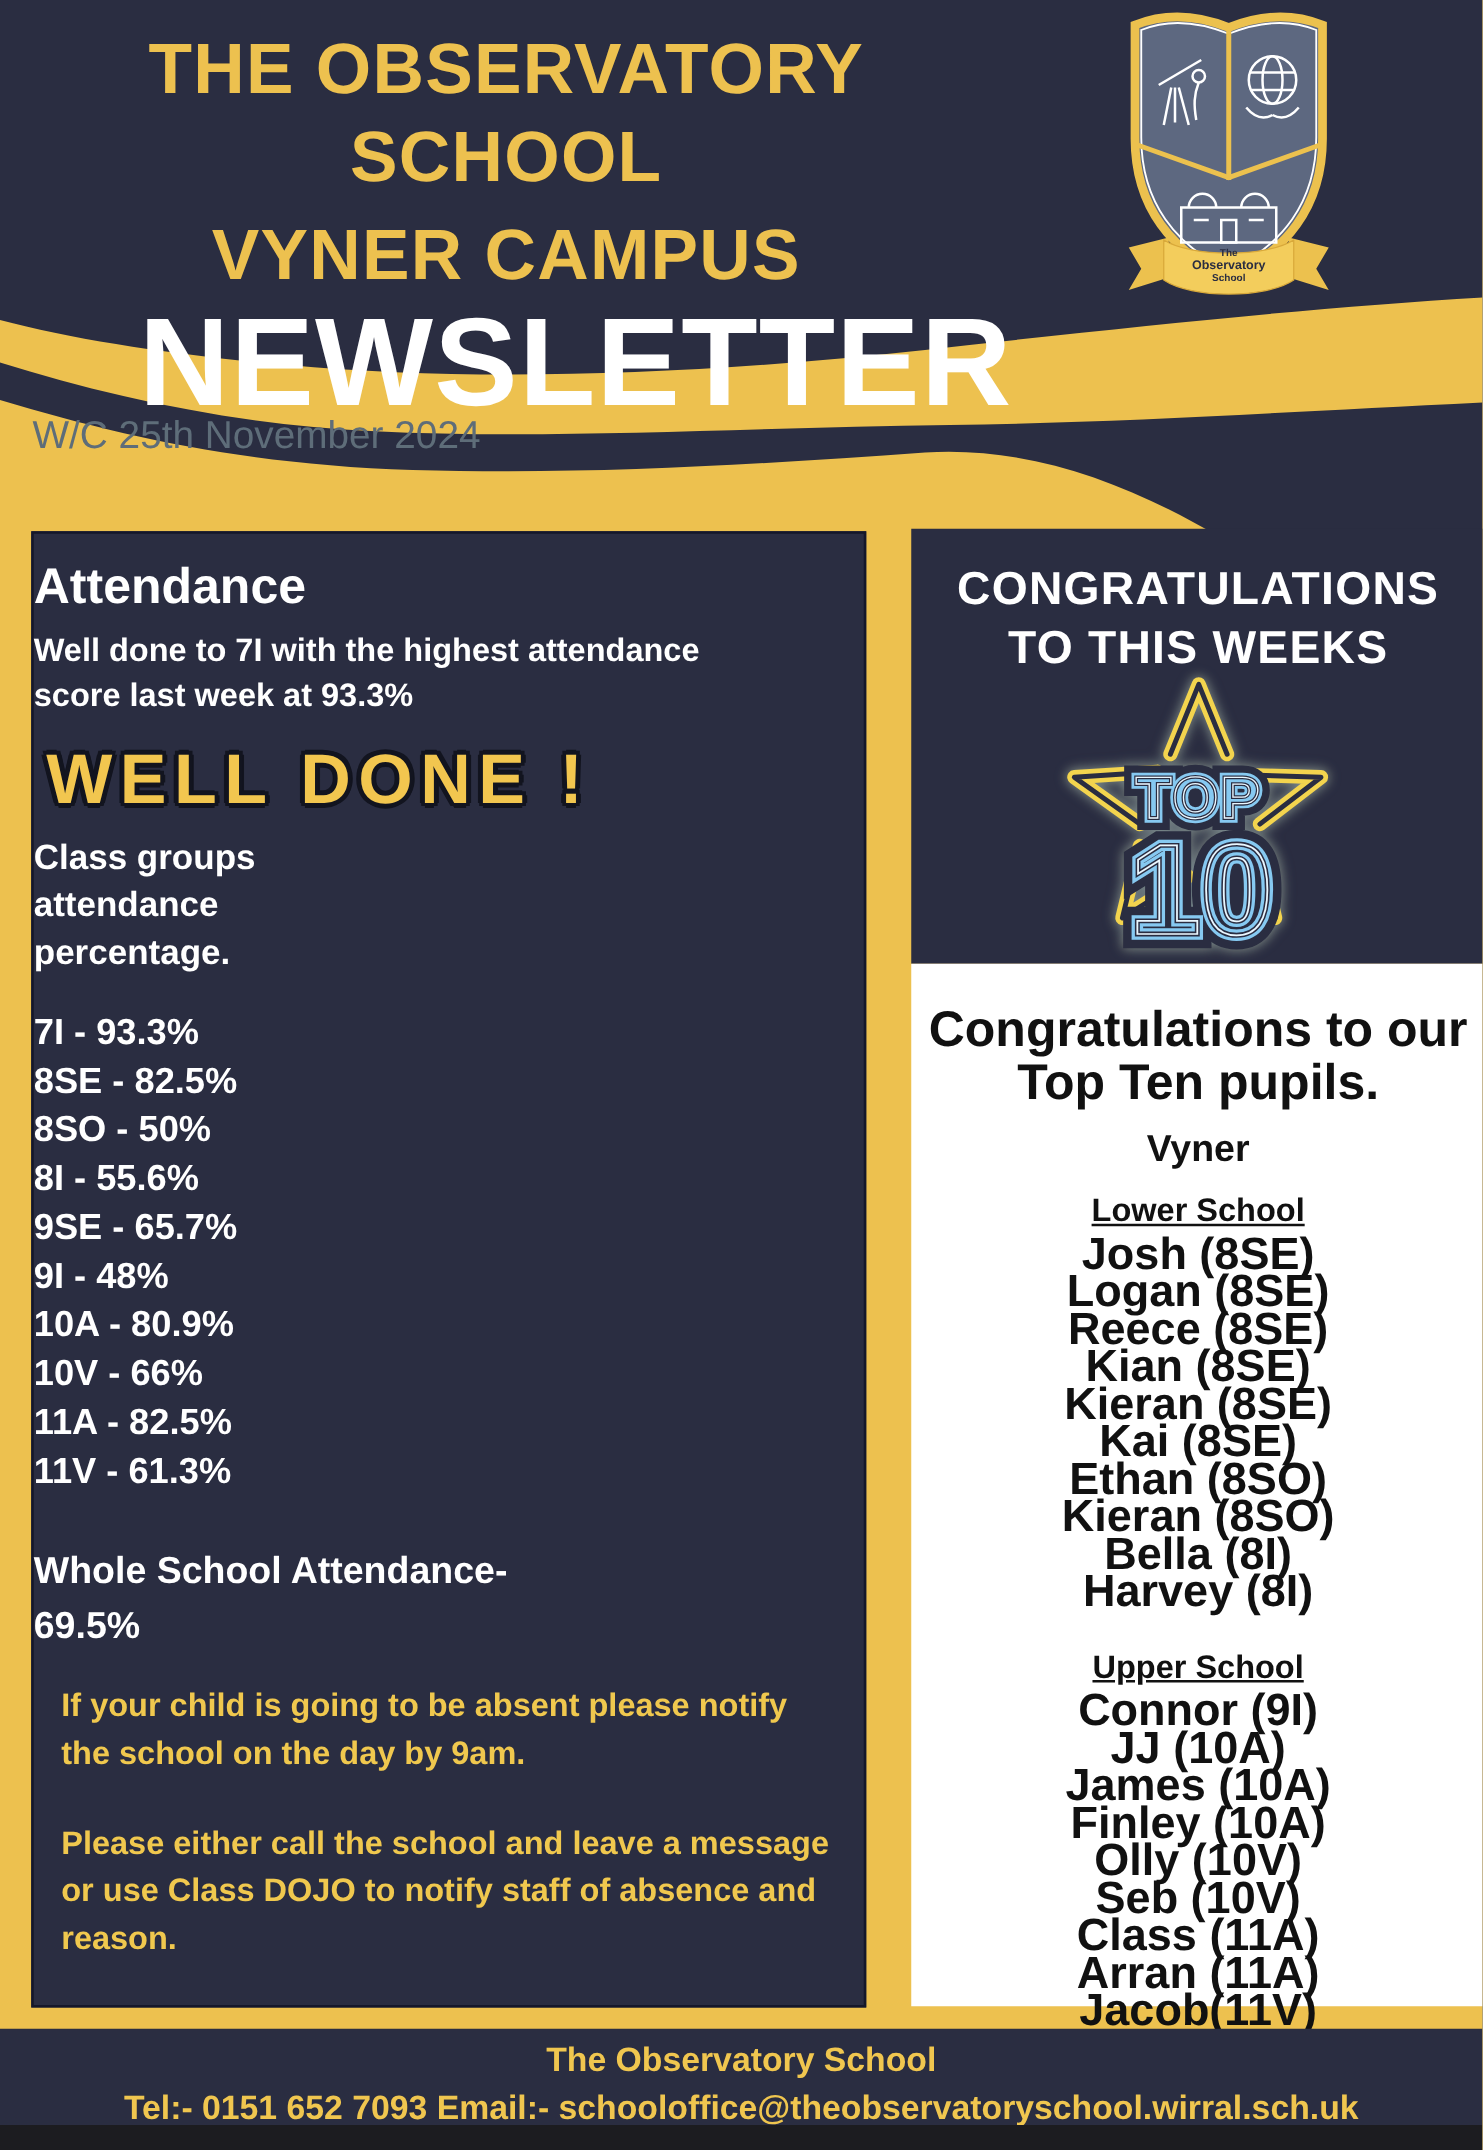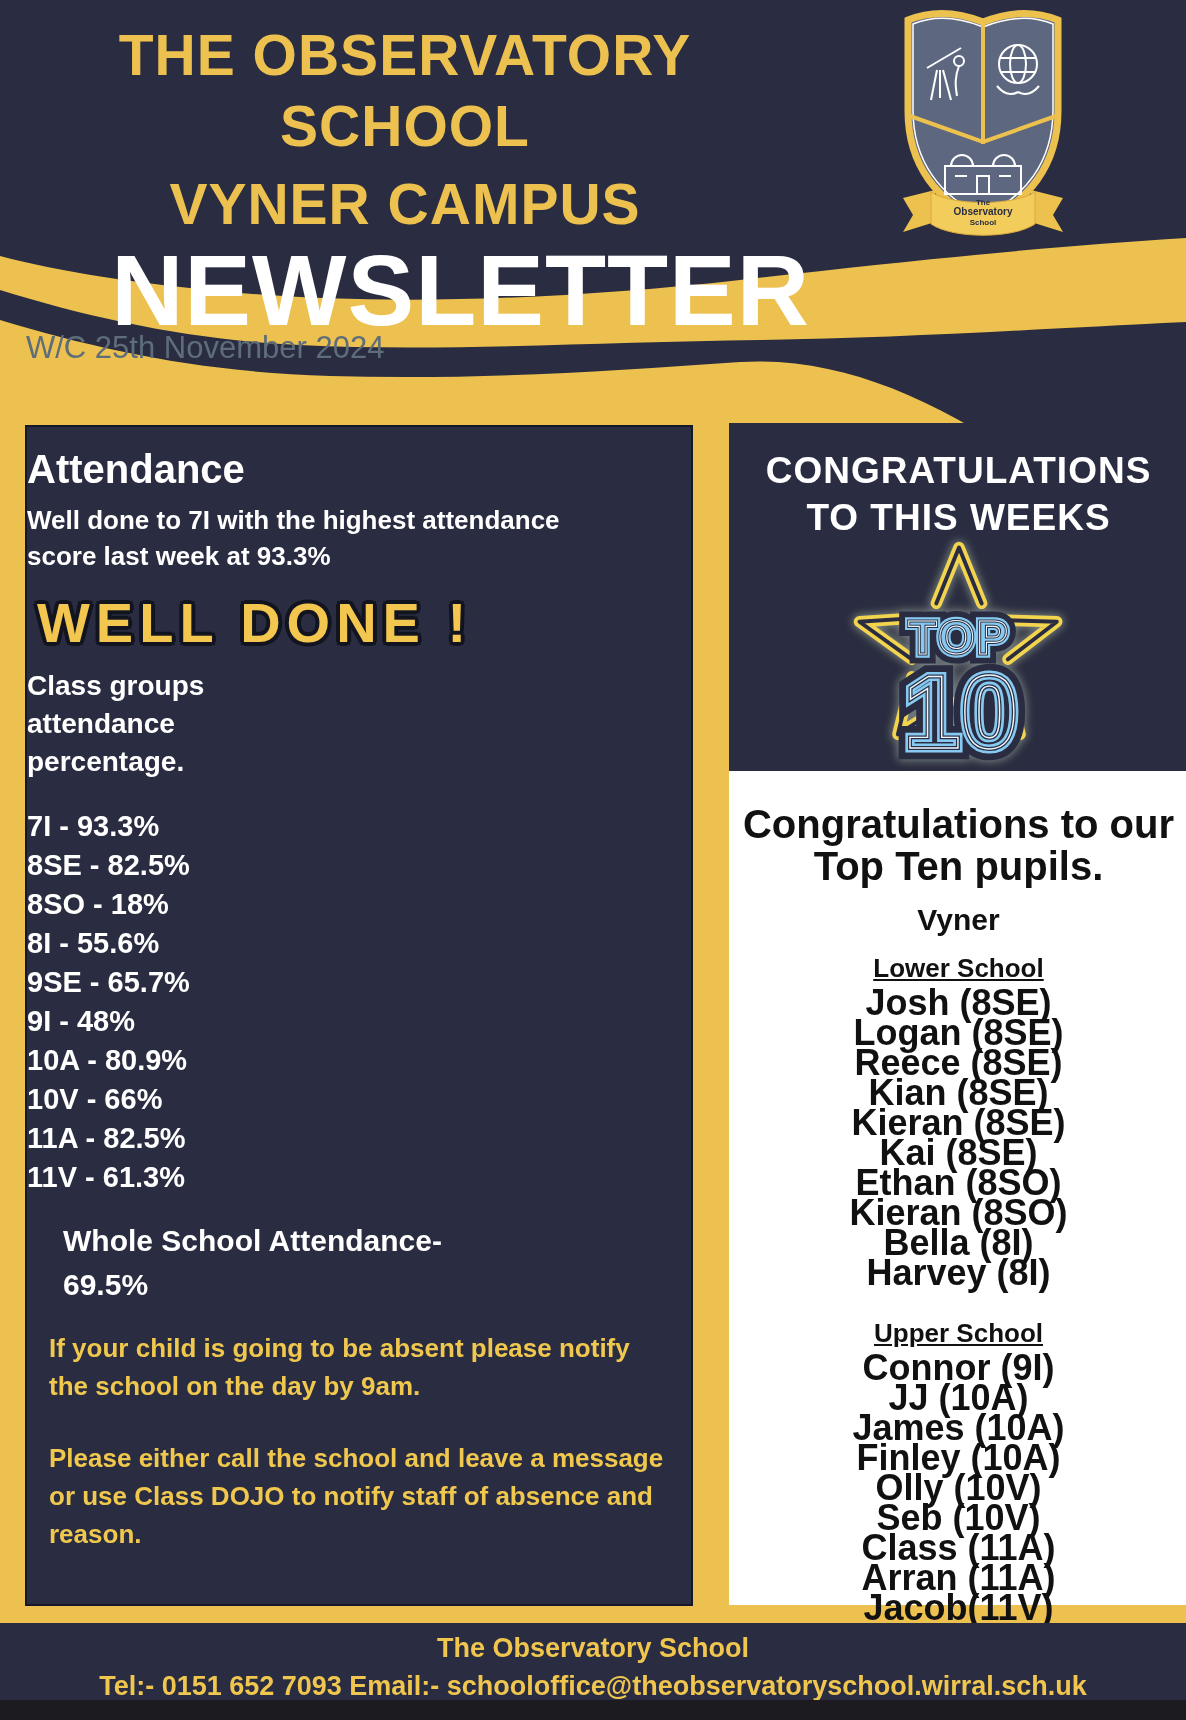--- a/index.html
+++ b/index.html
@@ -25,21 +25,21 @@
   .att-heading{font-size:40px;font-weight:800;margin-top:20px;}
   .att-intro{font-size:26px;font-weight:700;line-height:36px;margin-top:10px;}
   .bubble{
     margin-top:16px;font-size:56px;font-weight:800;letter-spacing:6px;color:#f2c64f;
     text-shadow:-3px -3px 0 #12141f,3px -3px 0 #12141f,-3px 3px 0 #12141f,3px 3px 0 #12141f,
                 0 -4px 0 #12141f,0 4px 0 #12141f,-4px 0 0 #12141f,4px 0 0 #12141f;
     padding-left:10px;
   }
   .class-sub{font-size:28px;font-weight:800;line-height:38px;margin-top:12px;}
   .score-list{margin-top:26px;font-size:29px;font-weight:700;line-height:39px;}
-  .whole{margin-top:22px;font-size:30px;font-weight:800;line-height:44px;padding-left:36px;}
+  .whole{margin-top:38px;font-size:30px;font-weight:800;line-height:44px;}
   .notice{width:620px;margin:22px auto 0 auto;font-size:26px;font-weight:800;line-height:38px;color:#f0c84e;}
   .notice.second{margin-top:34px;}
 
   .right-panel{position:absolute;left:729px;top:423px;width:459px;height:1182px;z-index:2;}
   .rp-top{height:348px;background:#2a2d41;text-align:center;color:#fff;overflow:hidden;}
   .congrats-heading{font-size:37px;font-weight:800;letter-spacing:1px;line-height:47px;margin-top:24px;}
   .star-wrap{margin-top:-6px;}
   .star-svg{filter:drop-shadow(0 0 5px rgba(150,205,255,.40)) drop-shadow(0 0 4px rgba(245,210,80,.30));}
   .rp-bottom{height:834px;background:#ffffff;text-align:center;color:#111;}
   .topten-sub{font-size:40px;font-weight:700;line-height:42px;padding-top:32px;}
@@ -129,21 +129,21 @@
     </div>
     <div class="bubble">WELL DONE !</div>
     <div class="class-sub">
       <div>Class groups</div>
       <div>attendance</div>
       <div>percentage.</div>
     </div>
     <div class="score-list">
         <div>7I - 93.3%</div>
         <div>8SE - 82.5%</div>
-        <div>8SO - 18%</div>
+        <div>8SO - 50%</div>
         <div>8I - 55.6%</div>
         <div>9SE - 65.7%</div>
         <div>9I - 48%</div>
         <div>10A - 80.9%</div>
         <div>10V - 66%</div>
         <div>11A - 82.5%</div>
         <div>11V - 61.3%</div>
       </div>
     <div class="whole">
       <div>Whole School Attendance-</div>

